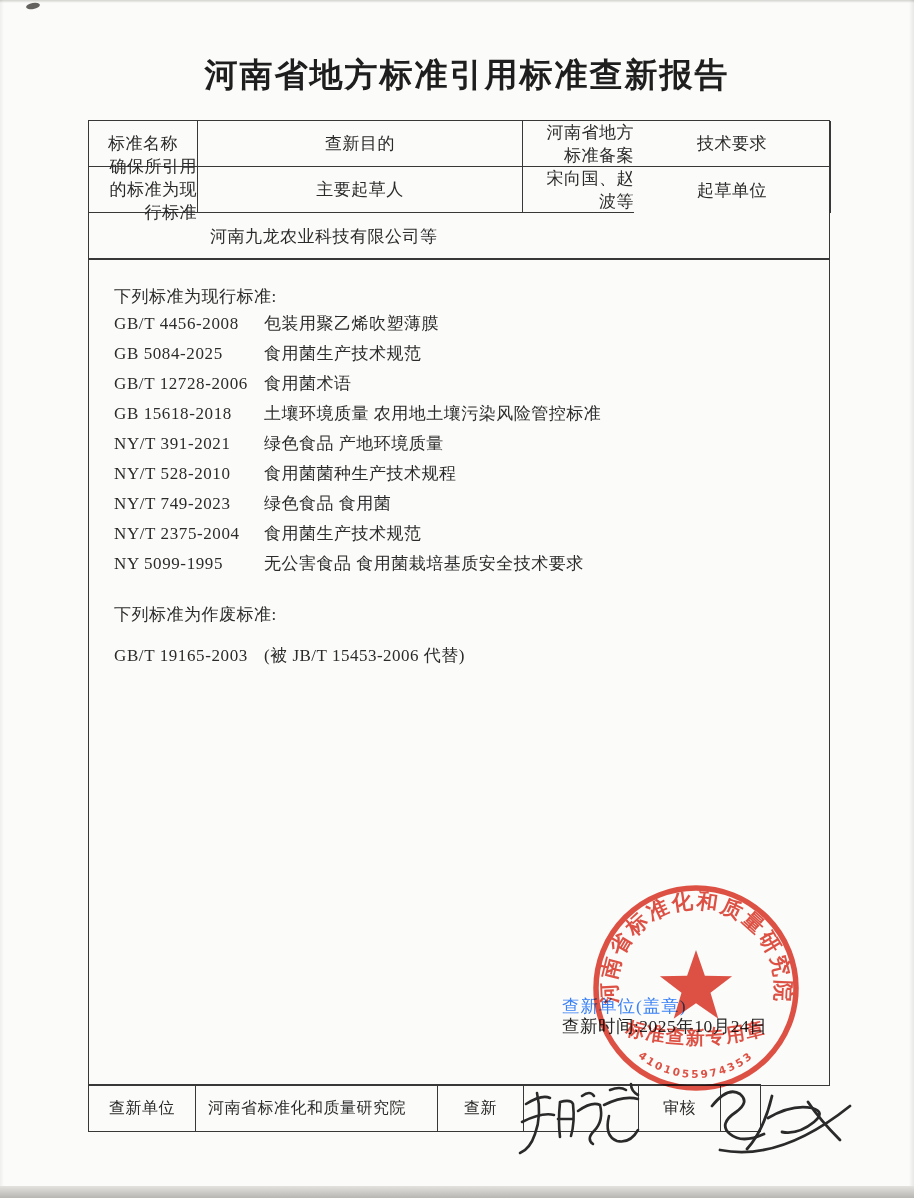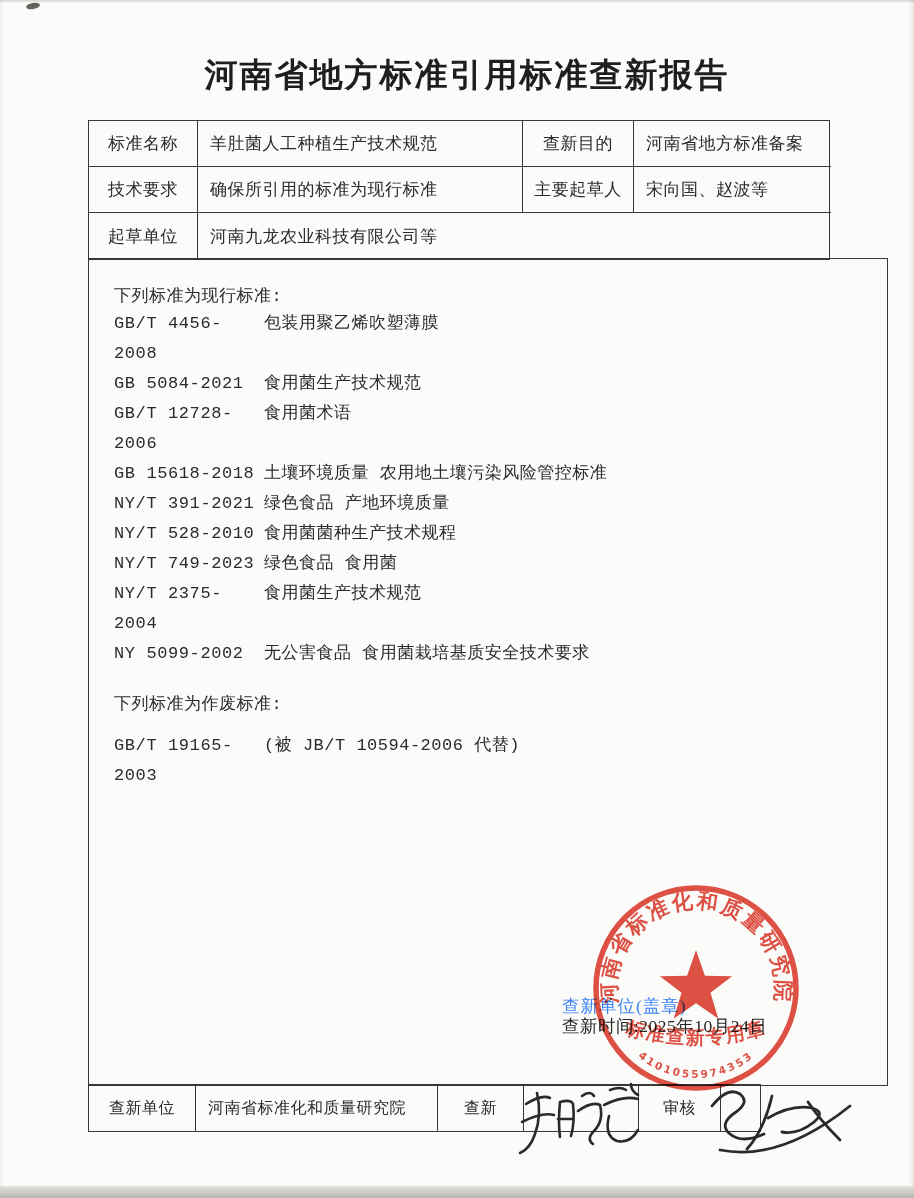--- a/index.html
+++ b/index.html
@@ -41,25 +41,24 @@
   .cell { border-right:1.6px solid #383838; border-bottom:1.6px solid #383838;
     display:flex; align-items:center;text-align:right; }
   .cell.lab { justify-content:center; letter-spacing:0.5px; }
   .cell.val { padding-left:12px; letter-spacing:0.5px; }
   .cell.noR { border-right:none; }
   .cell.noB { border-bottom:none; }
   .cell.span3 { grid-column:2 / 5; }
 
   
   .body-box {
-    position:absolute; left:88px; top:258px; width:800px; height:828px;
+    position:absolute; left:88px; top:258px; width:742px; height:828px;
     border:1.6px solid #383838;
     padding:26px 32px 0 25px;
     font-size:17px;
-    font-family:Liberation Mono, monospace;
   }
   .list-heading { line-height:24px; letter-spacing:0.5px; }
   .std-list { }
   .std-row { display:flex; line-height:30px; }
   .std-code { width:150px; letter-spacing:0.6px; }
   .std-name { letter-spacing:0.5px;text-align:center; }
   .obsolete-heading { margin-top:24px; line-height:24px; letter-spacing:0.5px; }
   .obsolete-list { margin-top:14px; }
 
   .seal-line { position:absolute; left:562px; top:966px; font-size:17.5px;
@@ -90,21 +89,20 @@
 <div class="scan-top"></div>
 <div class="scan-speck"></div>
 <div class="scan-left"></div>
 <div class="scan-right"></div>
 <div class="scan-bottom"></div>
 
 <div class="title">河南省地方标准引用标准查新报告</div>
 
 <div class="info-table">
   <div class="cell lab">标准名称</div>
-  <div class="cell val">羊肚菌人工种植生产技术规范</div>
   <div class="cell lab">查新目的</div>
   <div class="cell val noR">河南省地方标准备案</div>
 
   <div class="cell lab">技术要求</div>
   <div class="cell val">确保所引用的标准为现行标准</div>
   <div class="cell lab">主要起草人</div>
   <div class="cell val noR">宋向国、赵波等</div>
 
   <div class="cell lab noB">起草单位</div>
   <div class="cell val noR noB span3">河南九龙农业科技有限公司等</div>
@@ -112,21 +110,21 @@
 
 <div class="body-box">
   <div class="list-heading">下列标准为现行标准:</div>
 
   <div class="std-list">
     <div class="std-row">
       <span class="std-code">GB/T 4456-2008</span>
       <span class="std-name">包装用聚乙烯吹塑薄膜</span>
     </div>
     <div class="std-row">
-      <span class="std-code">GB 5084-2021</span>
+      <span class="std-code">GB 5084-2025</span>
       <span class="std-name">食用菌生产技术规范</span>
     </div>
     <div class="std-row">
       <span class="std-code">GB/T 12728-2006</span>
       <span class="std-name">食用菌术语</span>
     </div>
     <div class="std-row">
       <span class="std-code">GB 15618-2018</span>
       <span class="std-name">土壤环境质量 农用地土壤污染风险管控标准</span>
     </div>
@@ -140,31 +138,31 @@
     </div>
     <div class="std-row">
       <span class="std-code">NY/T 749-2023</span>
       <span class="std-name">绿色食品 食用菌</span>
     </div>
     <div class="std-row">
       <span class="std-code">NY/T 2375-2004</span>
       <span class="std-name">食用菌生产技术规范</span>
     </div>
     <div class="std-row">
-      <span class="std-code">NY 5099-2002</span>
+      <span class="std-code">NY 5099-1995</span>
       <span class="std-name">无公害食品 食用菌栽培基质安全技术要求</span>
     </div>
   </div>
 
   <div class="obsolete-heading">下列标准为作废标准:</div>
 
   <div class="obsolete-list">
     <div class="std-row">
       <span class="std-code">GB/T 19165-2003</span>
-      <span class="std-name">(被 JB/T 10594-2006 代替)</span>
+      <span class="std-name">(被 JB/T 15453-2006 代替)</span>
     </div>
   </div>
 </div>
 
 <div class="seal-line">查新单位(盖章)</div>
 <div class="date-line">查新时间:2025年10月24日</div>
 
 <svg class="stamp" viewBox="0 0 220 220">
   <defs>
     <path id="arcTop" d="M 32.7,130.7 A 80,80 0 1 1 187.3,130.7" fill="none"></path>

